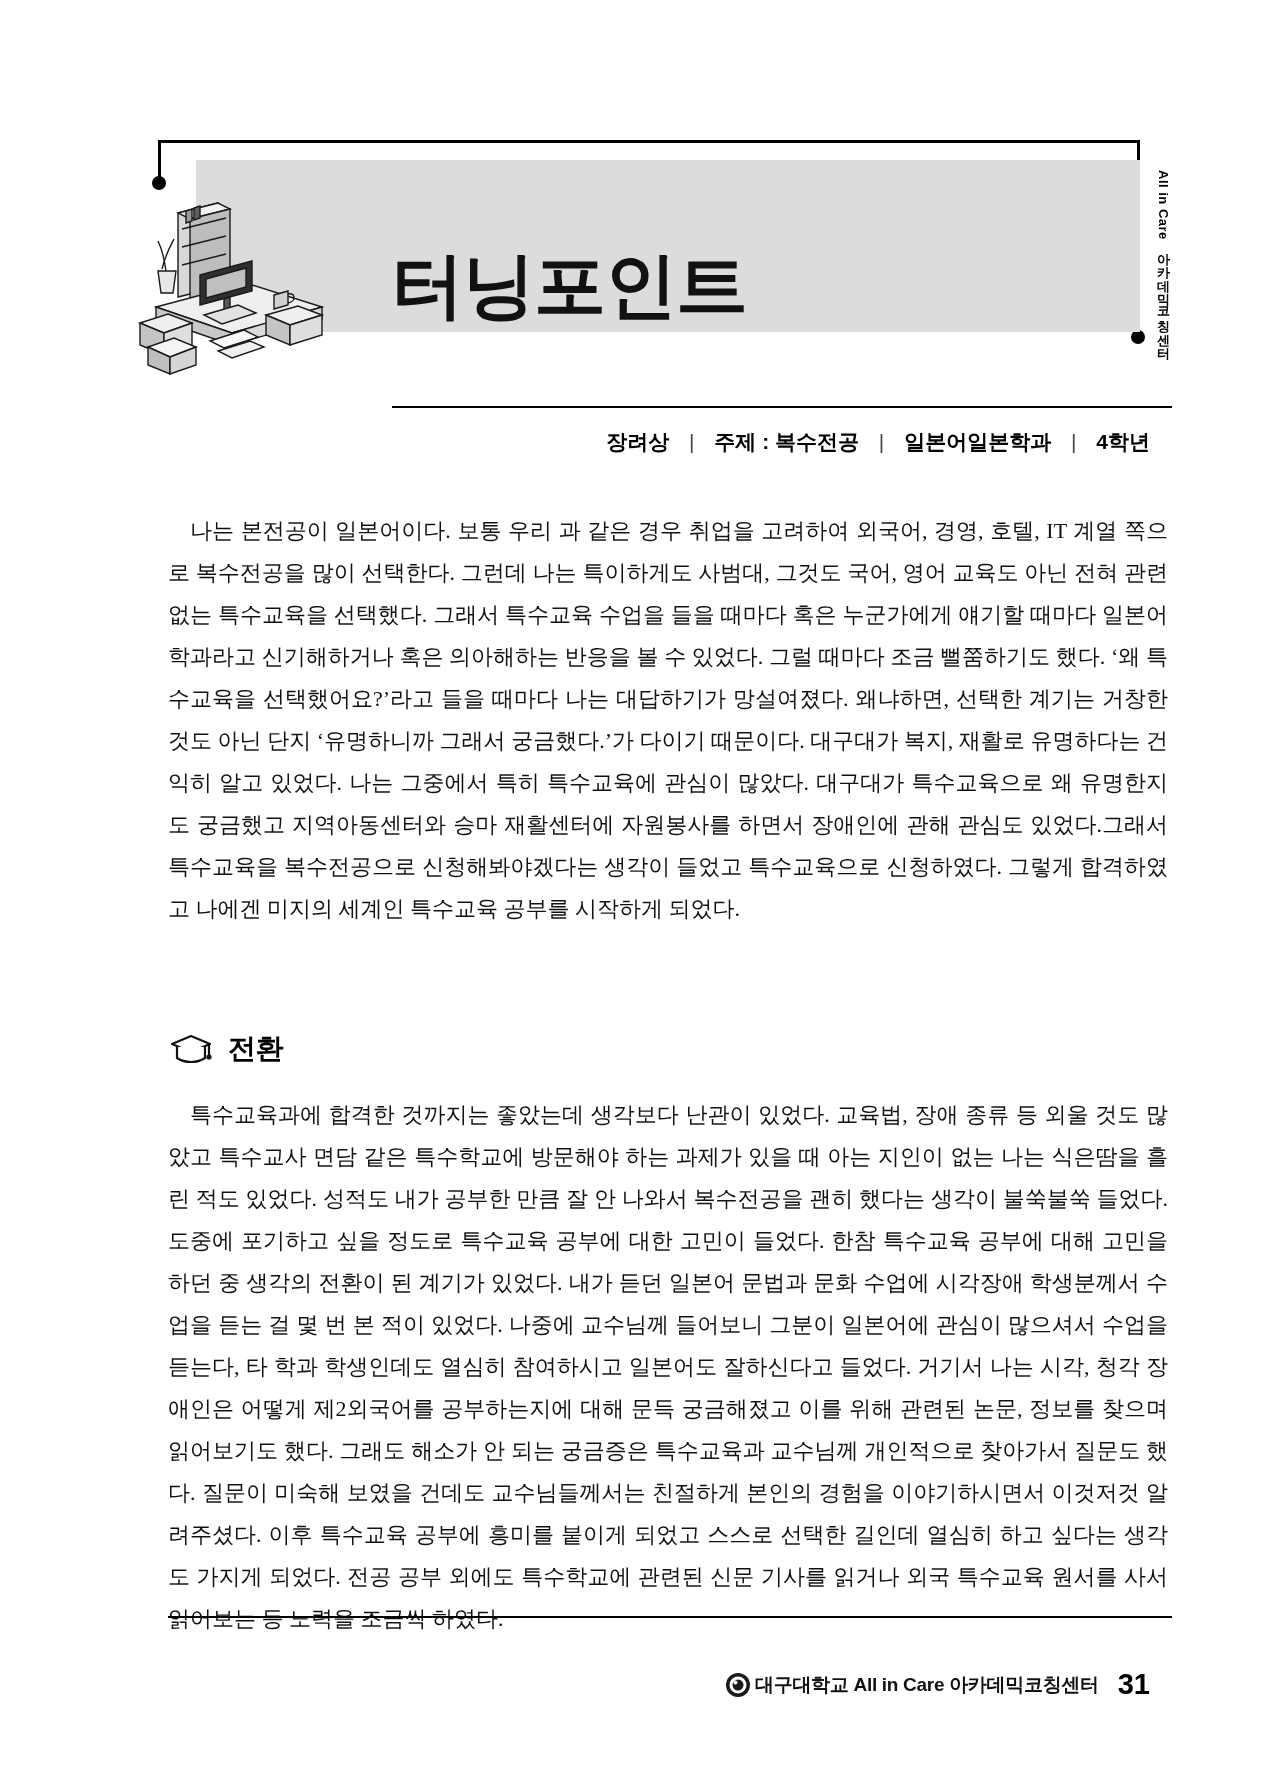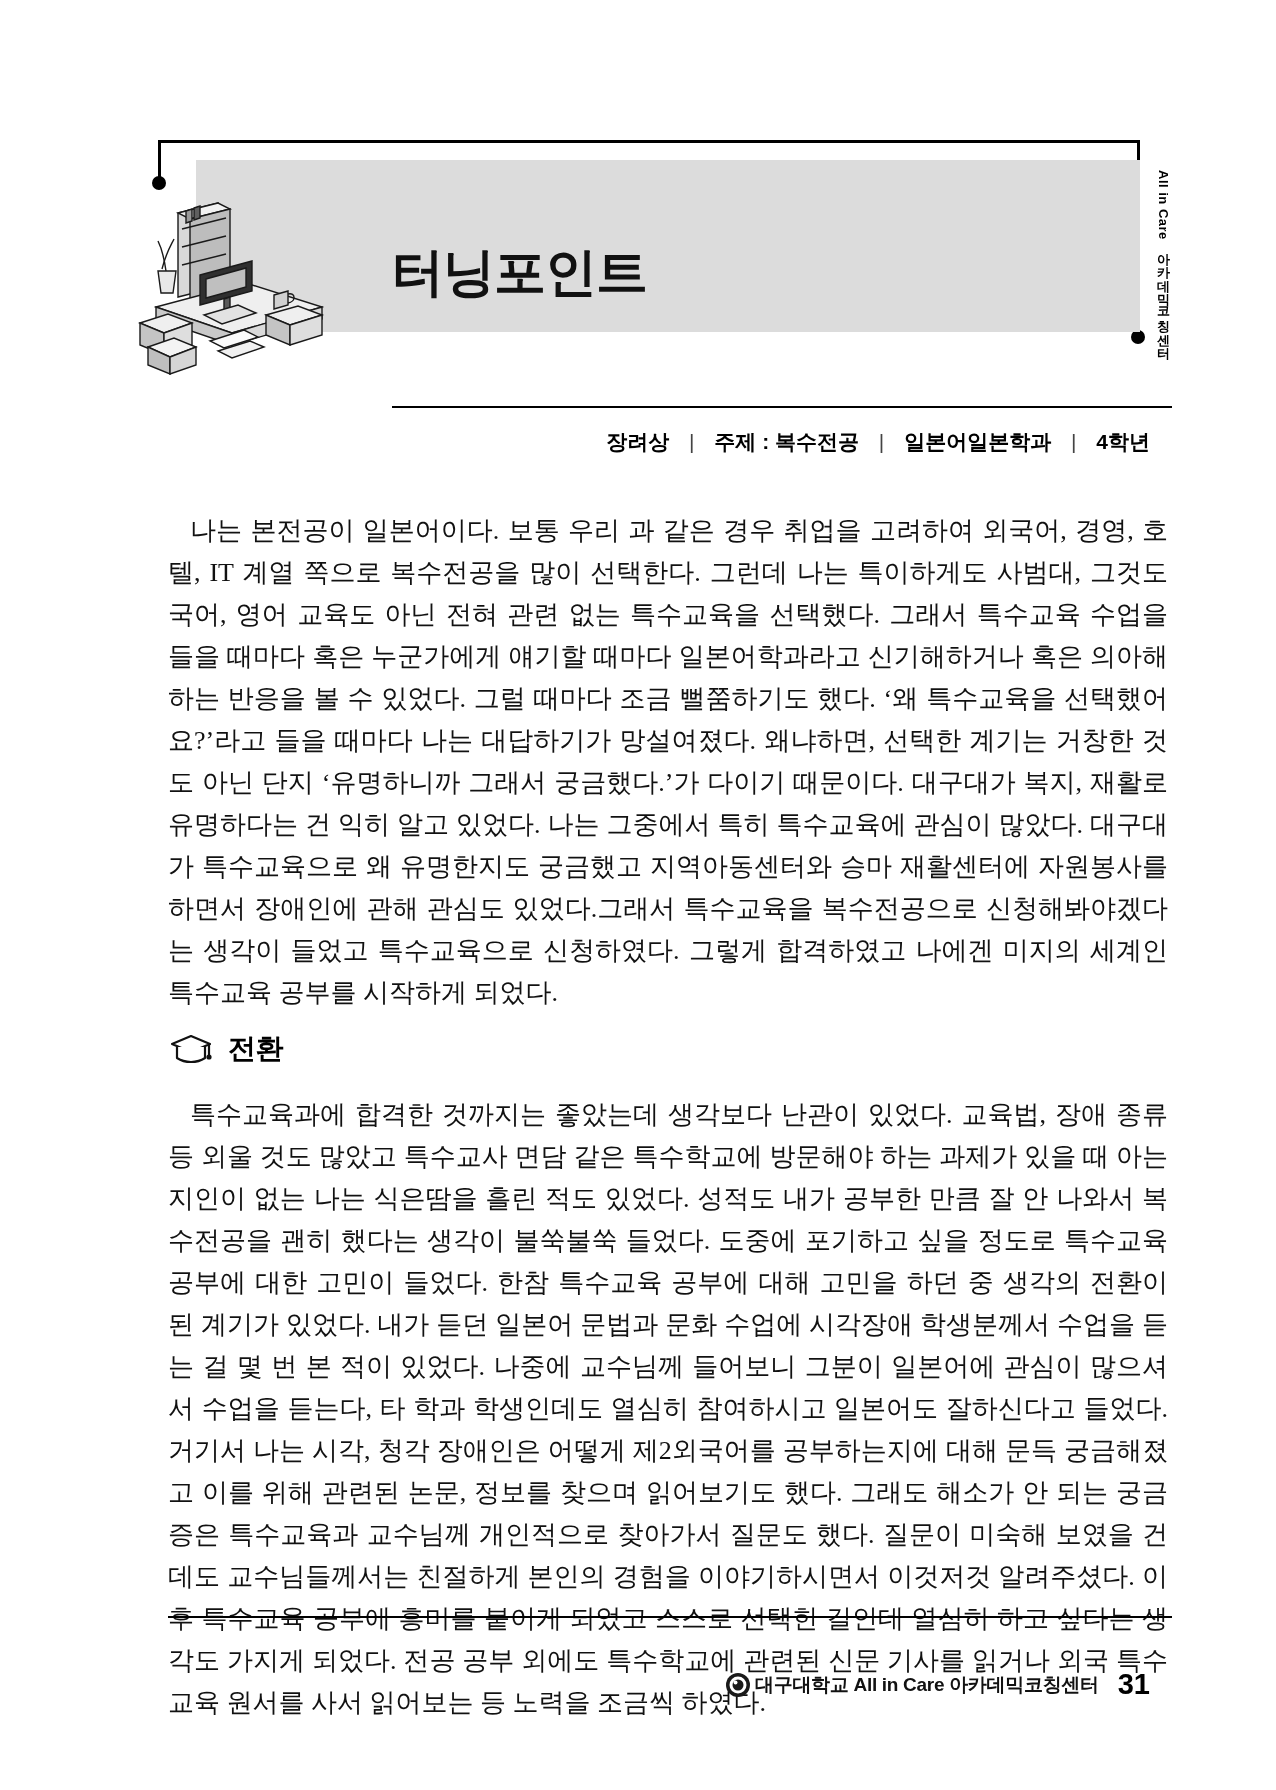--- a/index.html
+++ b/index.html
@@ -84,21 +84,21 @@
     width: 944px;
     height: 172px;
     background: #dcdcdc;
   }
   .title-text {
     position: absolute;
     left: 392px;
     top: 238px;
     font-family: "Liberation Sans", sans-serif;
     font-weight: bold;
-    font-size: 52px;
+    font-size: 72px;
     letter-spacing: -1px;
     color: #111;
   }
 
   
   .illus {
     position: absolute;
     left: 126px;
     top: 195px;
     width: 220px;
@@ -152,21 +152,21 @@
     font-family: "Liberation Sans", sans-serif;
     font-weight: bold;
     font-size: 28px;
     color: #000;
     letter-spacing: -0.5px;
   }
 
   
   .para {
     font-family: "Liberation Serif", serif;
-    font-size: 26px;
+    font-size: 22px;
     line-height: 42px;
     text-align: justify;
     text-justify: inter-character;
     color: #111;
     text-indent: 22px;
     margin: 0;
   }
 
   
   .footer-rule {

